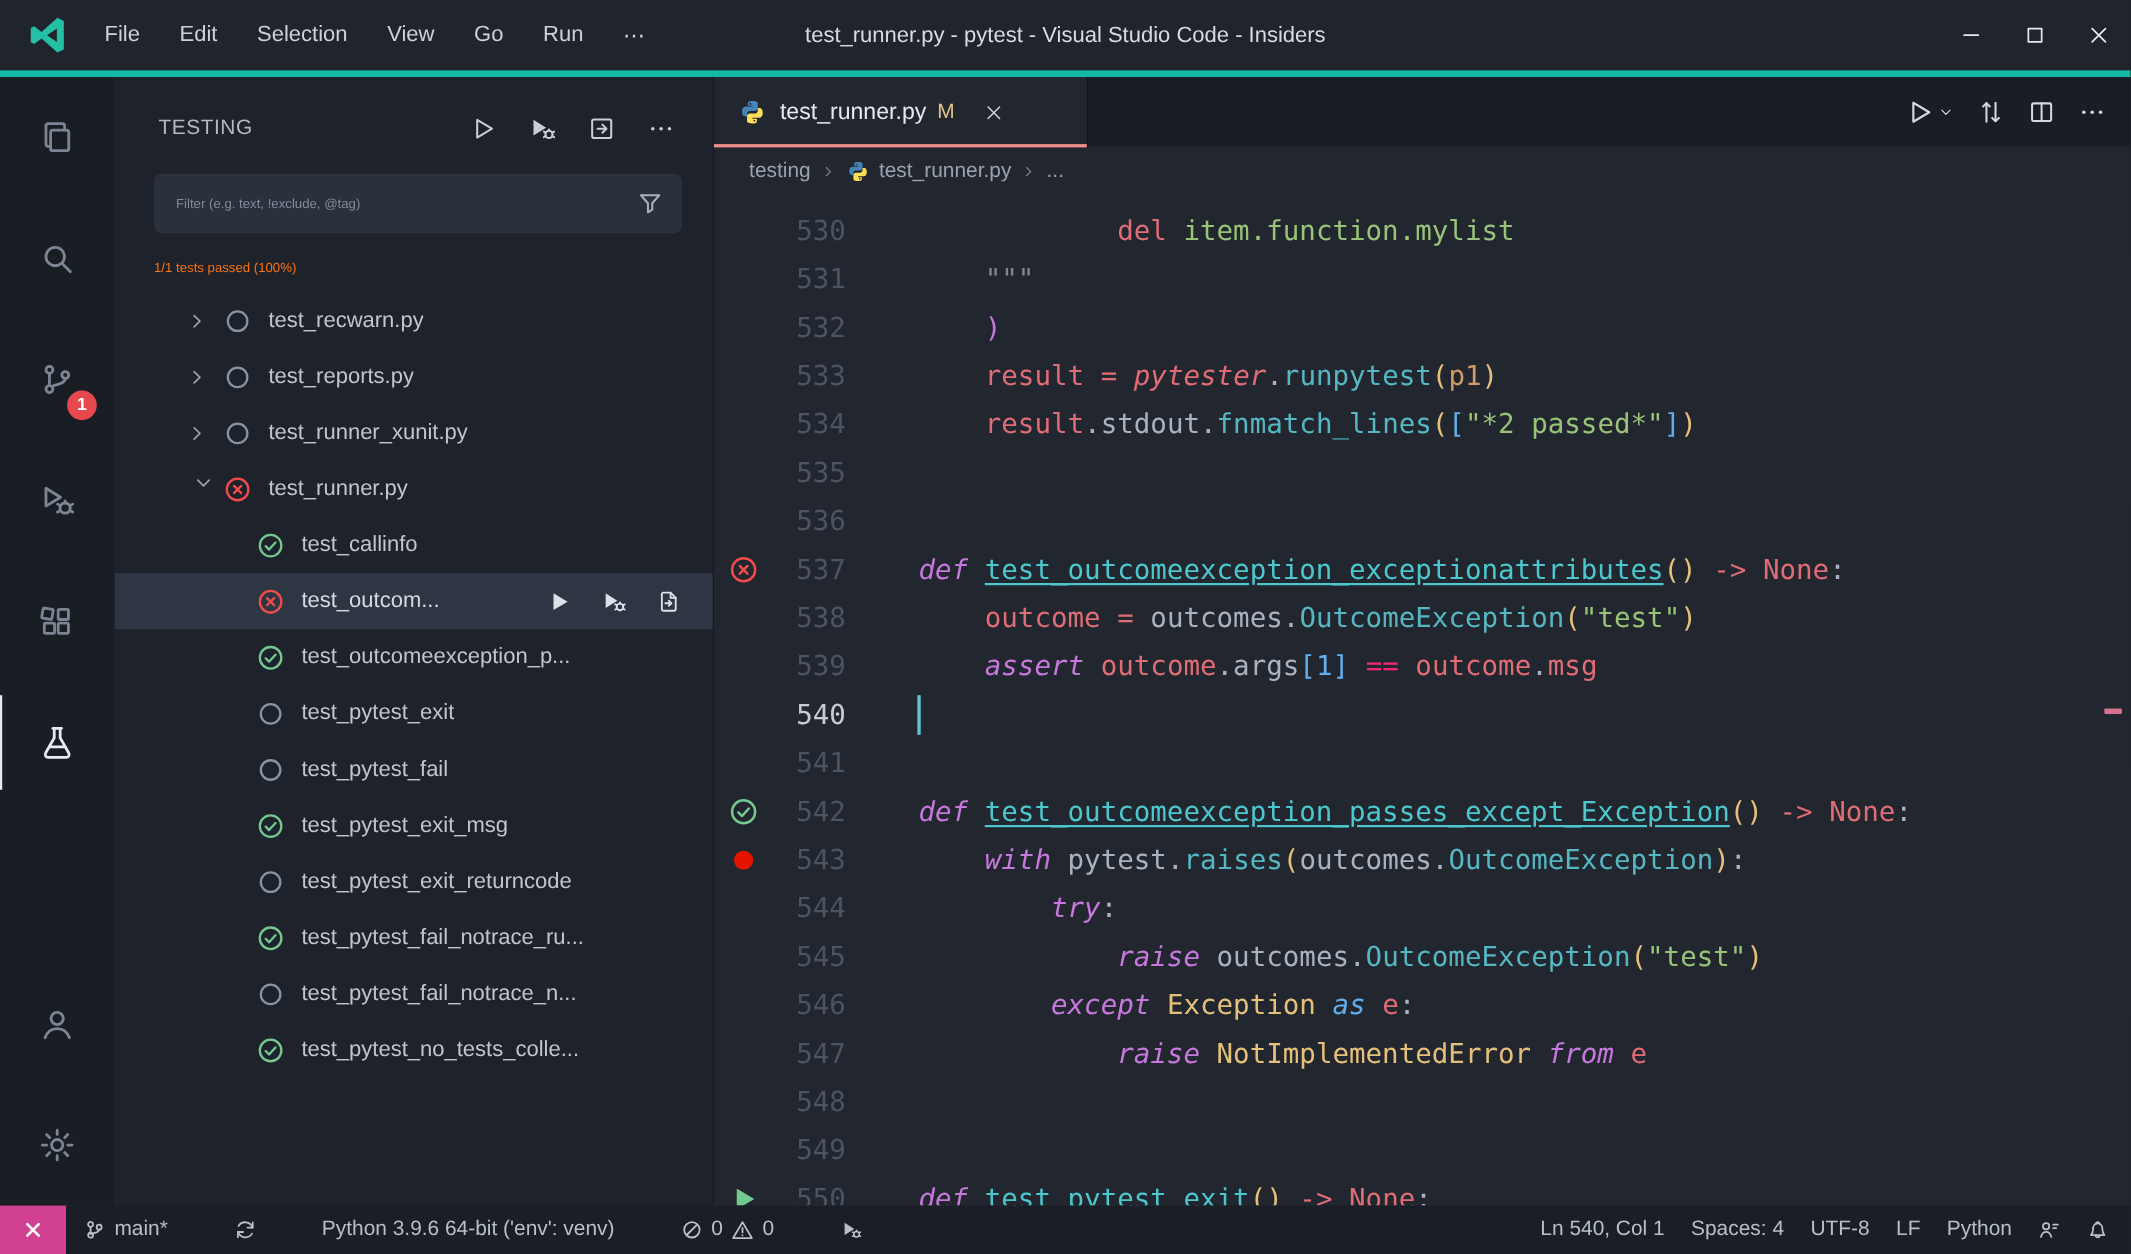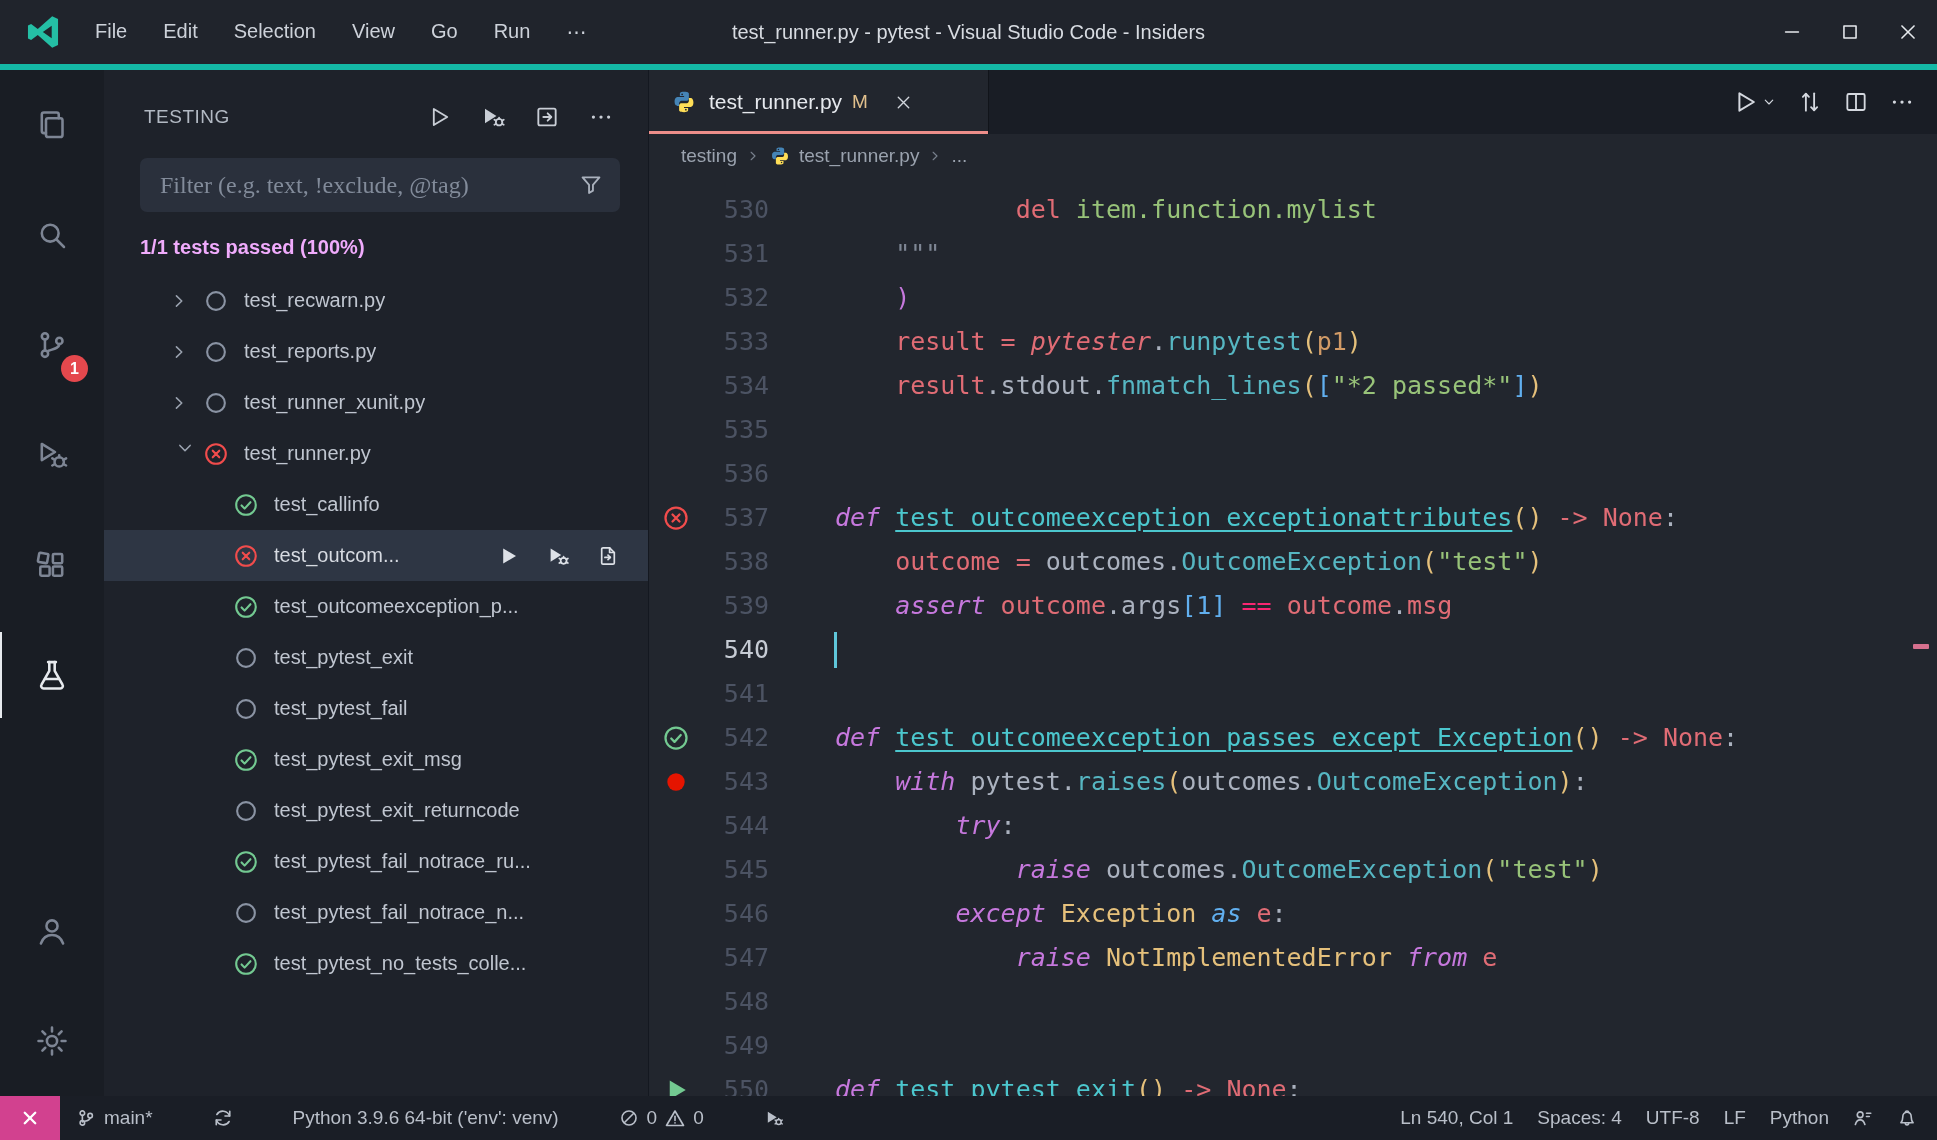--- a/index.html
+++ b/index.html
@@ -27,24 +27,24 @@
   .ab-spacer{margin-top:auto;}
   .ab-badge{position:absolute;right:16px;bottom:18px;min-width:27px;height:27px;padding:0 4px;border-radius:14px;background:var(--badge-red);color:#fff;font-size:16px;font-weight:700;display:flex;align-items:center;justify-content:center;}
 
   
   .sidebar{flex:0 0 545px;background:#1e222a;display:flex;flex-direction:column;color:#b8bfc9;border-right:1px solid #141820;overflow:hidden;}
   .sidebar-header{height:88px;display:flex;align-items:center;padding:6px 24px 0 40px;}
   .sidebar-title{font-size:19px;letter-spacing:.5px;color:#b2b9c3;}
   .sidebar-actions{margin-left:auto;display:flex;gap:8px;color:#c9ced6;align-items:center;}
   .sb-action{width:46px;height:44px;display:flex;align-items:center;justify-content:center;border-radius:6px;}
   .filter-box{margin:0 28px 0 36px;height:54px;background:#2a303c;border-radius:7px;display:flex;align-items:center;padding:0 16px 0 6px;}
-  .filter-input{flex:1;background:transparent;border:none;outline:none;color:#e5e5e5;font-size:24px;font-family:Liberation Serif, serif;padding:0 0 0 14px;}
+  .filter-input{flex:1;background:transparent;border:none;outline:none;color:#e5e5e5;font-size:12px;font-family:Liberation Sans, sans-serif;padding:0 0 0 14px;}
   .filter-input::placeholder{color:#828b9a;opacity:1;}
   .filter-icon{color:#aab1bd;display:flex;}
-  .summary{padding:24px 0 8px 36px;font-size:20px;color:#f0abfc;font-weight:bold;}
+  .summary{padding:24px 0 8px 36px;font-size:12px;color:#f97316;}
   .tree{flex:1;overflow:hidden;position:relative;margin-top:8px;}
   .tree-row{height:51px;display:flex;align-items:center;font-size:20px;color:#c0c6d0;padding-right:12px;white-space:nowrap;}
   .tree-row.lvl0{padding-left:64px;}
   .tree-row.lvl1{padding-left:128px;}
   .tree-row.selected{background:#2e3644;color:#d7dbe2;}
   .tw-chevron{width:34px;display:flex;align-items:center;color:#9aa2af;flex:none;}
   .state-icon{width:28px;height:28px;flex:none;display:flex;align-items:center;justify-content:center;}
   .state-pass{color:var(--pass-green);}
   .state-fail{color:var(--fail-red);}
   .state-none{color:var(--notrun-gray);}

